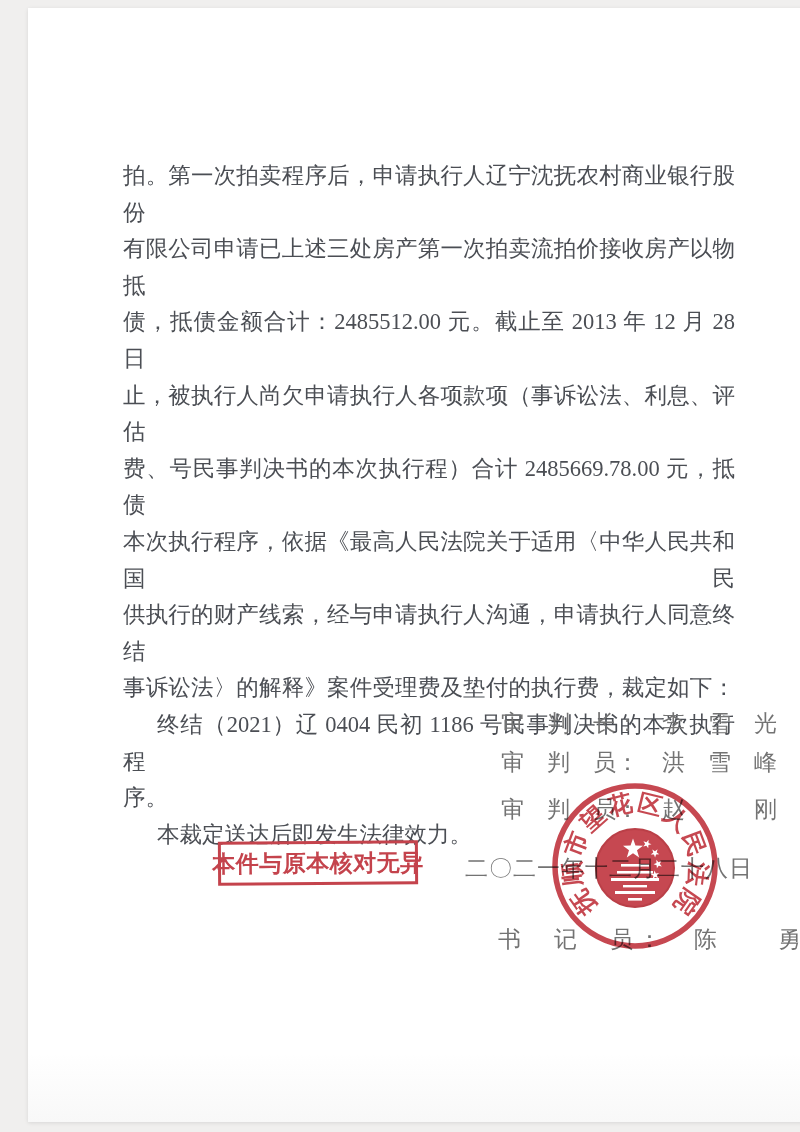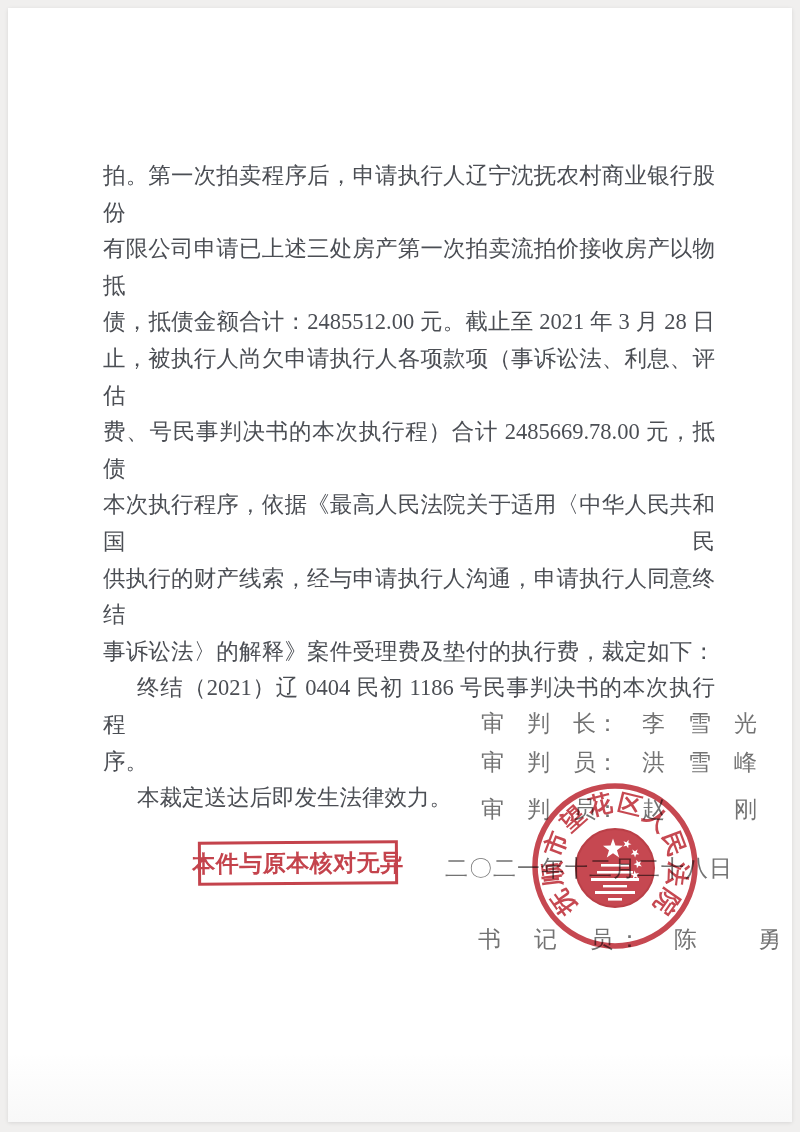--- a/index.html
+++ b/index.html
@@ -2,21 +2,21 @@
 <html><head>
 <meta charset="utf-8">
 <style>
   html, body {
     margin: 0; padding: 0;
     width: 800px; height: 1132px;
     overflow: hidden;
     background: #f0efee;
     font-family: "Liberation Serif", "DejaVu Serif", serif;
   }
-  .canvas { position: relative; width: 672px; height: 1132px; background: #f0efee; }
+  .canvas { position: relative; width: 672px; height: 1132px; background: #f0efee; margin-left: 20px; }
   .paper {
     position: absolute; left: 8px; top: 8px;
     width: 784px; height: 1114px;
     background: #ffffff;
     box-shadow: 0 1px 4px rgba(0,0,0,0.10);
   }
   .paper::after {
     content: "";
     position: absolute; left: 0; bottom: 0; width: 100%; height: 70px;
     background: linear-gradient(to bottom, rgba(0,0,0,0) 0%, rgba(120,120,120,0.05) 100%);
@@ -61,21 +61,21 @@
 </style>
 </head>
 <body>
 
 <div class="canvas">
   <div class="paper">
 
     <div class="body-text">
       <div class="bline jl">拍。第一次拍卖程序后，申请执行人辽宁沈抚农村商业银行股份</div>
       <div class="bline jl">有限公司申请已上述三处房产第一次拍卖流拍价接收房产以物抵</div>
-      <div class="bline jl">债，抵债金额合计：2485512.00 元。截止至 2021 年 3 月 28 日</div>
+      <div class="bline jl">债，抵债金额合计：2485512.00 元。截止至 2013 年 12 月 28 日</div>
       <div class="bline jl">止，被执行人尚欠申请执行人各项款项（事诉讼法、利息、评估</div>
       <div class="bline jl">费、号民事判决书的本次执行程）合计 2485669.78.00 元，抵债</div>
       <div class="bline jl">本次执行程序，依据《最高人民法院关于适用〈中华人民共和国民</div>
       <div class="bline jl">供执行的财产线索，经与申请执行人沟通，申请执行人同意终结</div>
       <div class="bline jl">事诉讼法〉的解释》案件受理费及垫付的执行费，裁定如下：</div>
       <div class="bline jl indent">终结（2021）辽 0404 民初 1186 号民事判决书的本次执行程</div>
       <div class="bline">序。</div>
       <div class="bline indent">本裁定送达后即发生法律效力。</div>
     </div>
 

